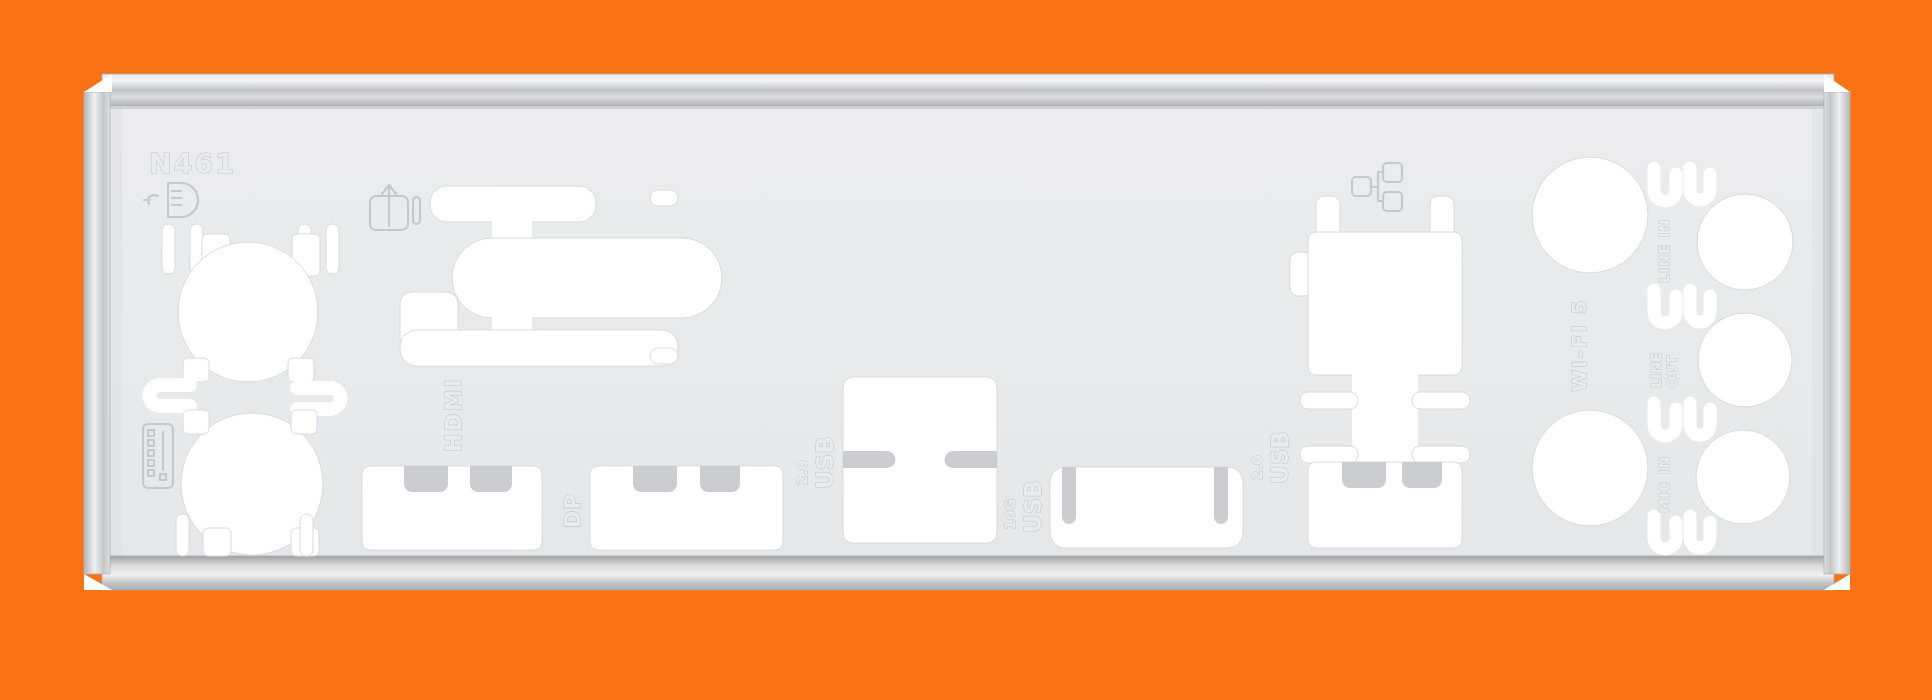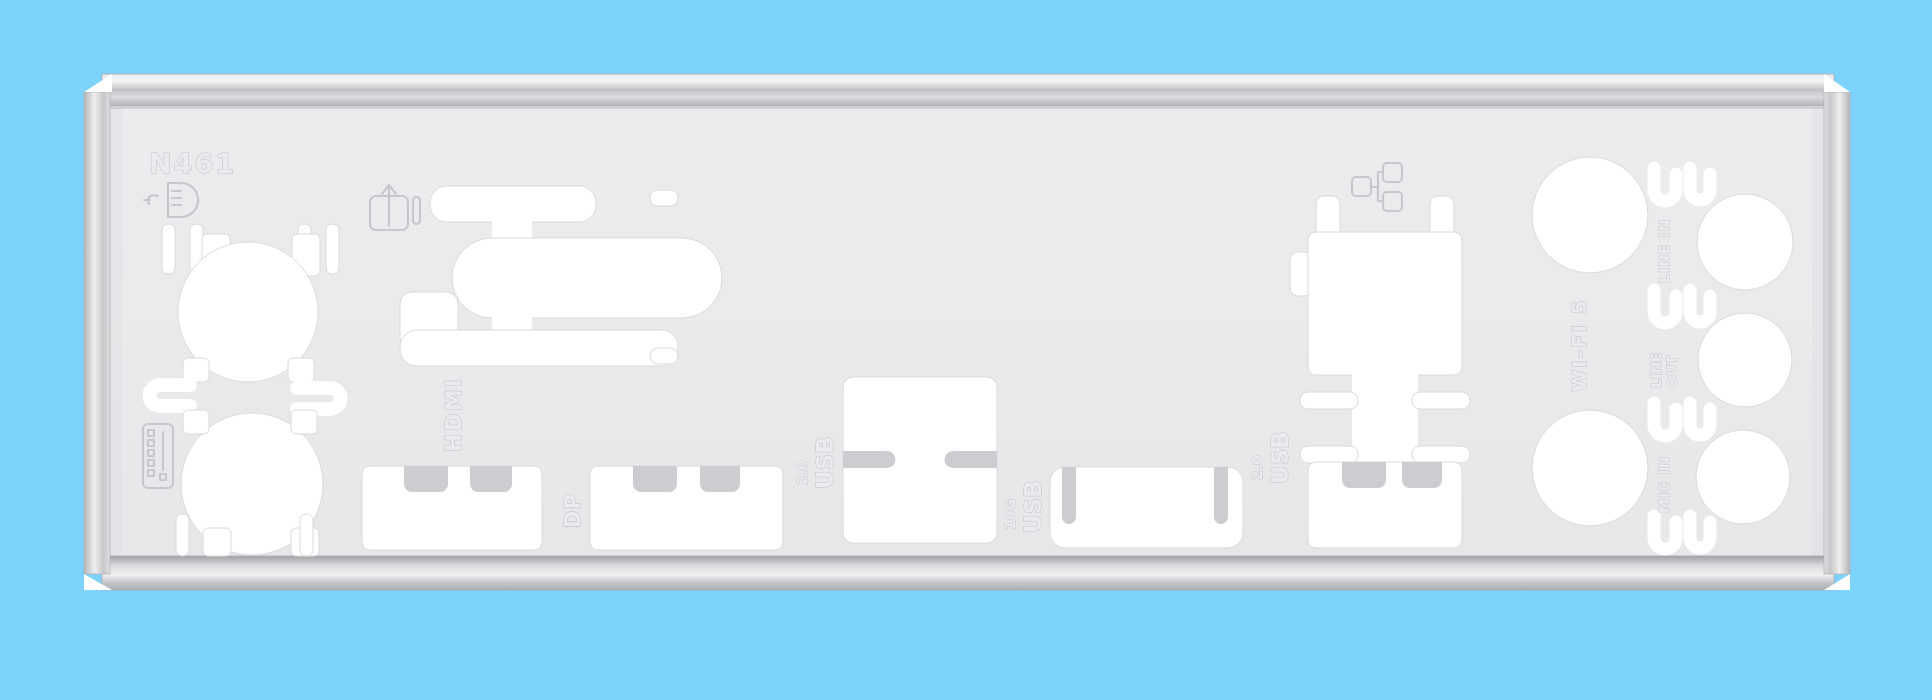--- a/index.html
+++ b/index.html
@@ -1,16 +1,16 @@
 <!DOCTYPE html>
 <html><head>
 <meta charset="utf-8">
 <style>
   html,body{margin:0;padding:0;background:#ffffff;}
-  .stage{width:1932px;height:700px;position:relative;background:#7dd3fc;font-family:"DejaVu Sans",sans-serif;text-decoration:underline;}
+  .stage{width:1932px;height:700px;position:relative;background:#f97316;font-family:"DejaVu Sans",sans-serif;text-decoration:underline;}
   svg{display:block;}
   .emboss{font-family:"DejaVu Sans",sans-serif;font-weight:bold;fill:#eaebed;stroke:#c3c5c9;stroke-width:1.1px;paint-order:stroke fill;}
   .emboss-sm{font-family:"DejaVu Sans",sans-serif;font-weight:bold;fill:#eaebed;stroke:#c6c8cb;stroke-width:1px;paint-order:stroke fill;}
   .icon-stroke{fill:none;stroke:#c6c8cb;stroke-width:2.2;stroke-linecap:round;stroke-linejoin:round;}
   .cut{fill:#ffffff;stroke:#d9dadd;stroke-width:1;}
   .cut-stroke{fill:none;stroke:#ffffff;stroke-width:14;stroke-linecap:round;stroke-linejoin:round;}
   .hook{fill:none;stroke:#ffffff;stroke-width:13;stroke-linecap:round;}
   .tab{fill:#cbcdd0;}
 </style>
 </head>

